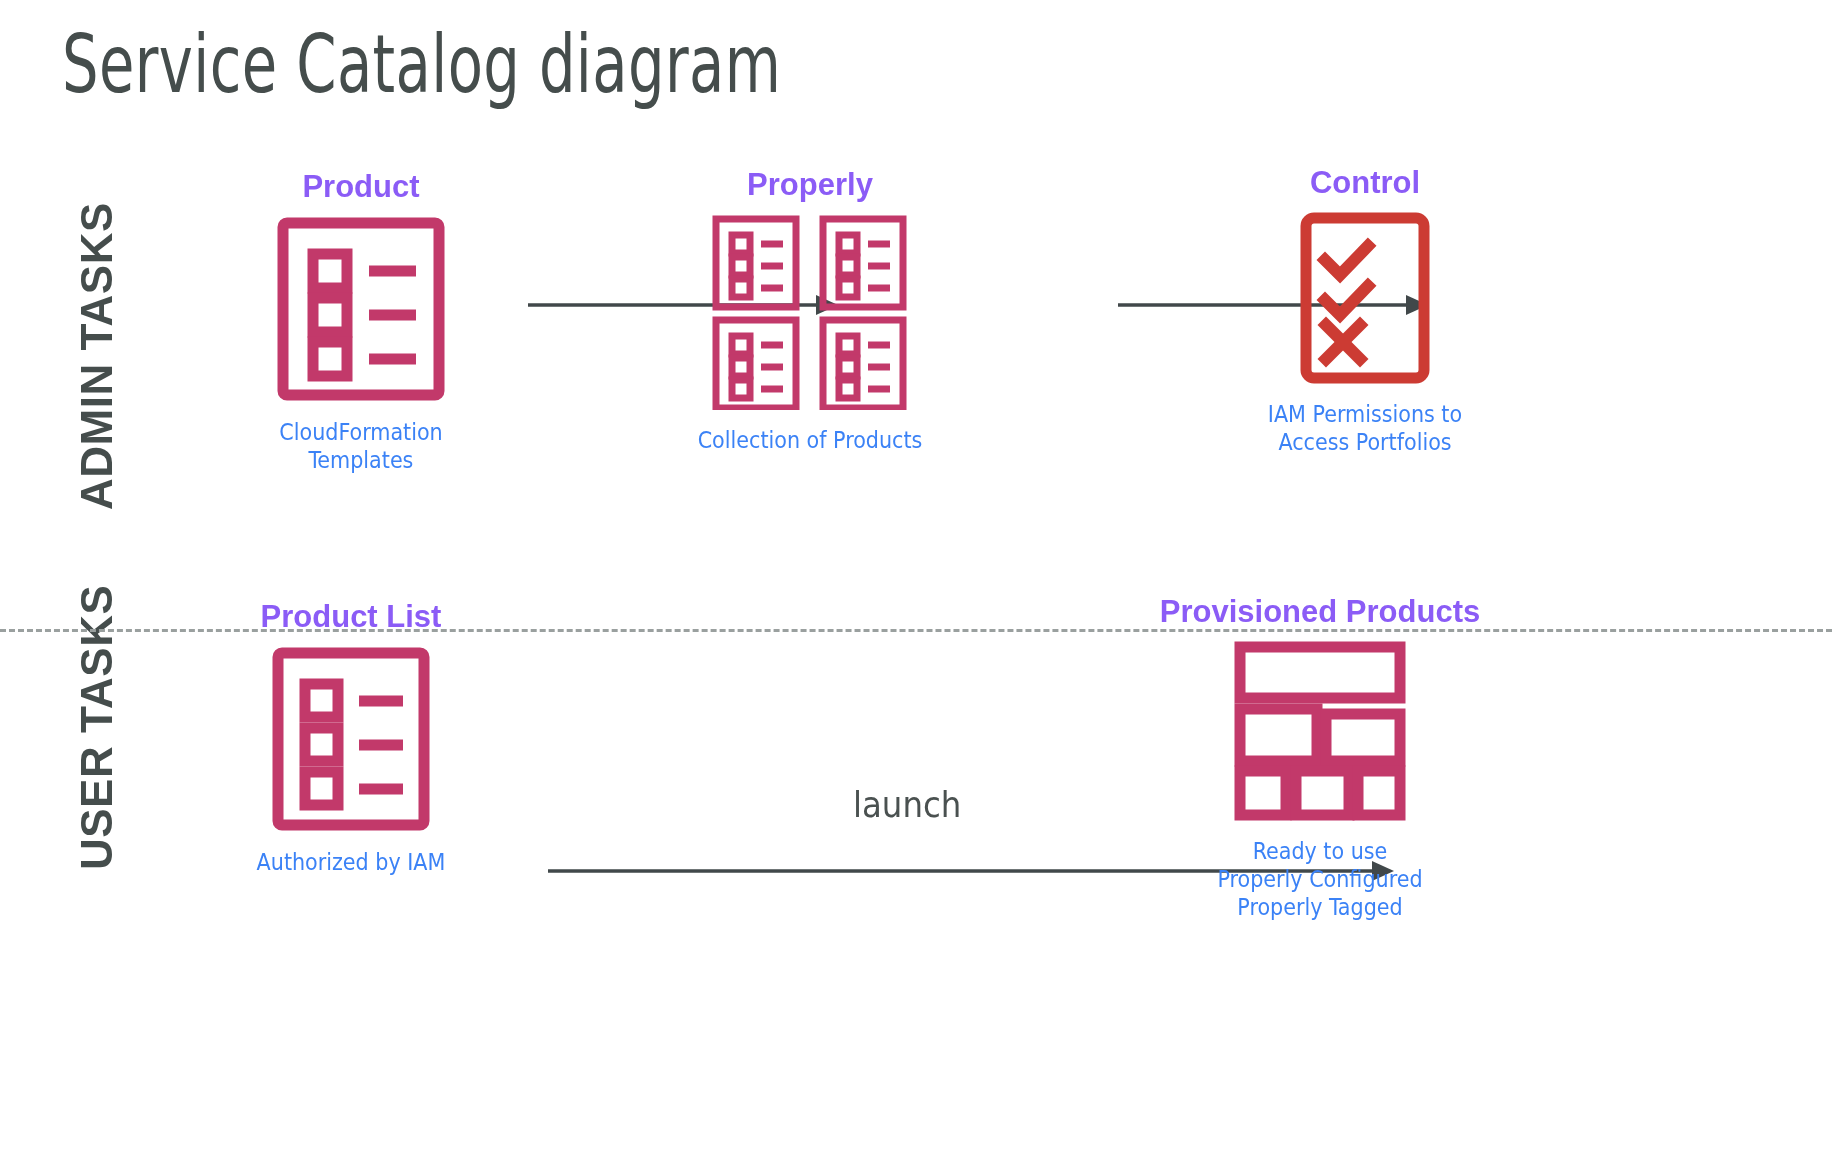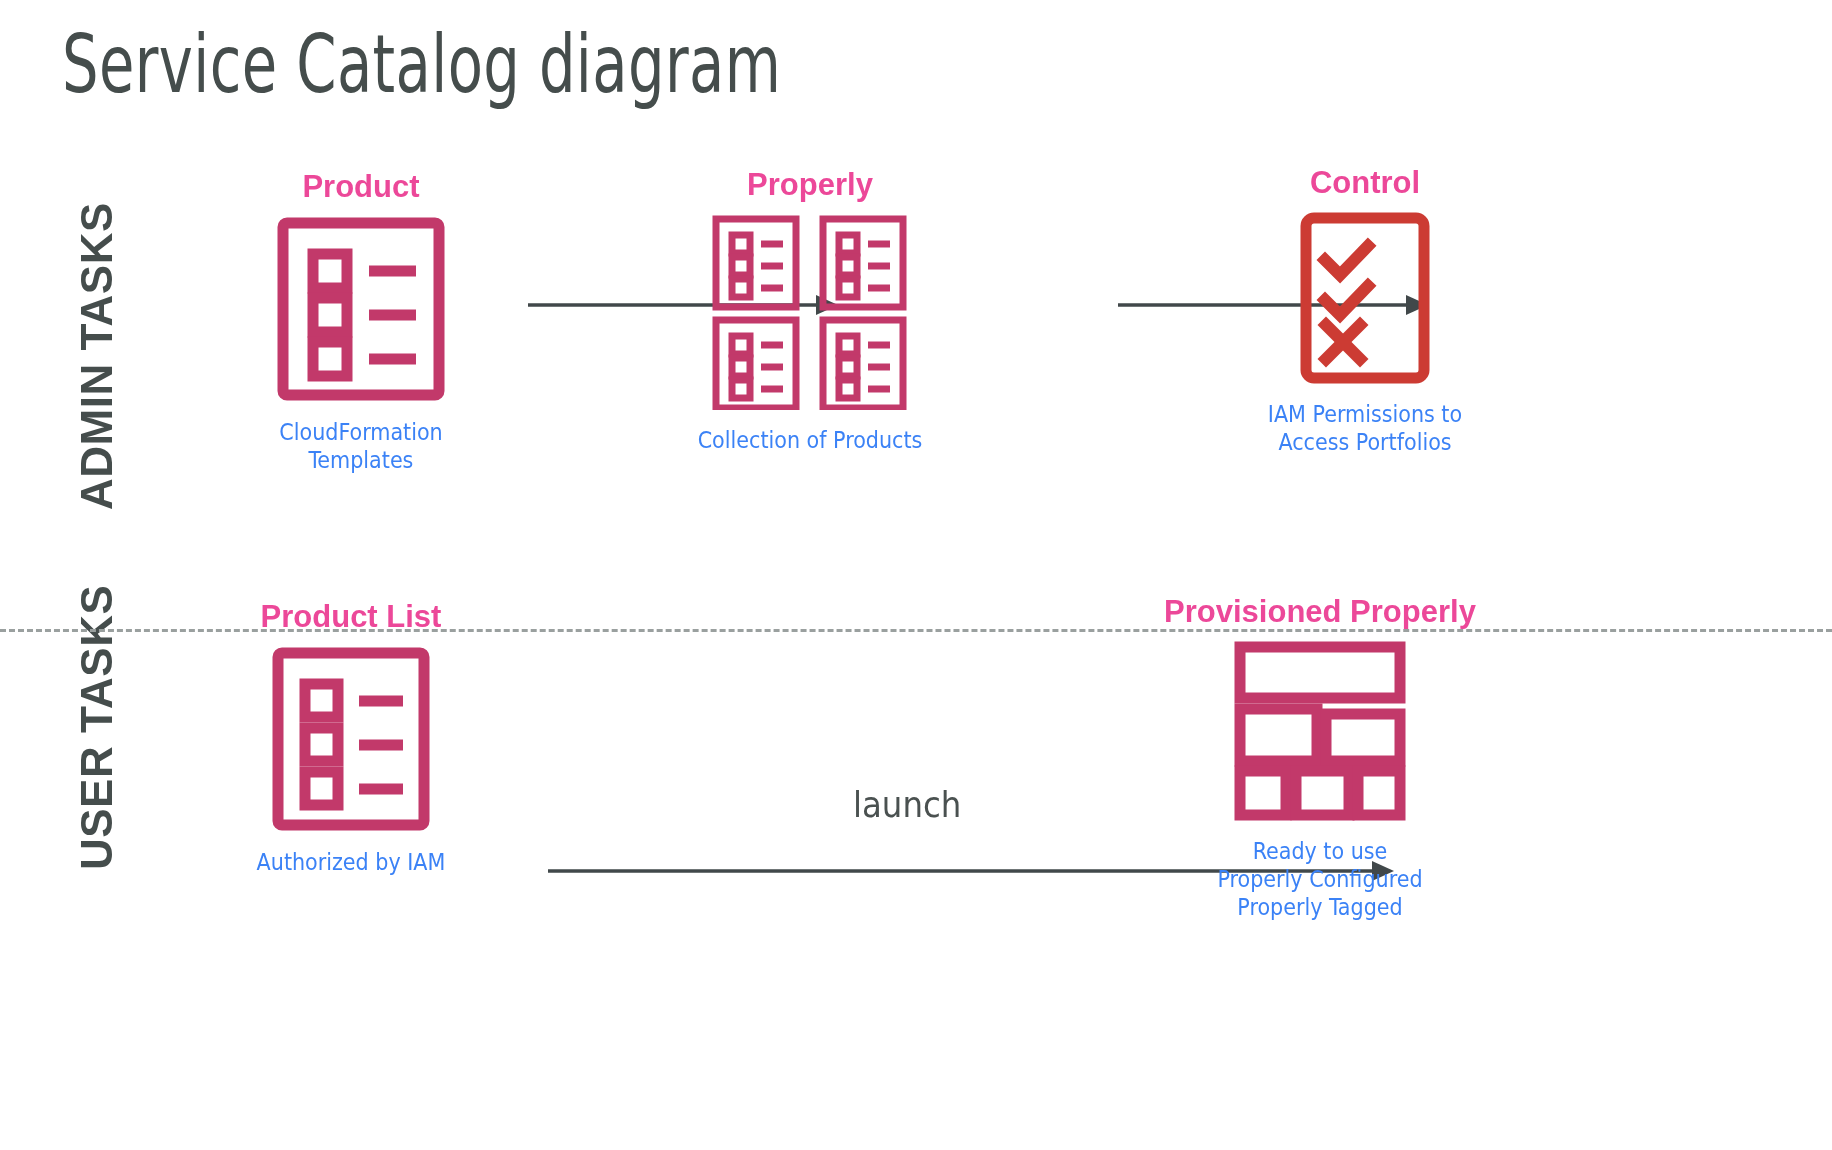--- a/index.html
+++ b/index.html
@@ -56,21 +56,21 @@
     height: 0px;
     border-top: 3px dashed #9aa09f;
   }
 
   
   .node { position: absolute; text-align: center; }
   .node-title {
     font-family: "Liberation Sans", sans-serif;
     font-weight: bold;
     font-size: 31px;
-    color: #ec4899;
+    color: #8b5cf6;
     white-space: nowrap;
     line-height: 1.1;
   }
   .node-caption {
     font-family: "DejaVu Sans Condensed", "Liberation Sans Narrow", "Liberation Sans", sans-serif;
     font-weight: 400;
     font-size: 23px;
     color: #3b82f6;
     line-height: 1.22;
     white-space: pre-line;
@@ -232,21 +232,21 @@
 
   <div class="arrow-label" style="left:853px; top:784px;">launch</div>
   <div class="arrow" style="left:548px; top:854px;">
     <svg width="846" height="34" viewBox="0 0 846 34">
       <line x1="0" y1="17" x2="824" y2="17" stroke="#41484a" stroke-width="3.5"></line>
       <polygon points="824,7 846,17 824,27" fill="#41484a"></polygon>
     </svg>
   </div>
 
   <div class="node" id="node-provisioned">
-    <div class="node-title">Provisioned Properly</div>
+    <div class="node-title">Provisioned Products</div>
     <div class="spacer-10"></div>
     <div class="icon-wrap">
       <svg width="172" height="180" viewBox="0 0 172 180">
         <g fill="none" stroke="#c2396a" stroke-width="11">
           <rect x="6" y="6" width="160" height="51"></rect>
           <rect x="6" y="68" width="77" height="52"></rect>
           <rect x="92" y="73" width="74" height="47"></rect>
           <rect x="6" y="130" width="46" height="44"></rect>
           <rect x="62" y="130" width="53" height="44"></rect>
           <rect x="124" y="130" width="42" height="44"></rect>

